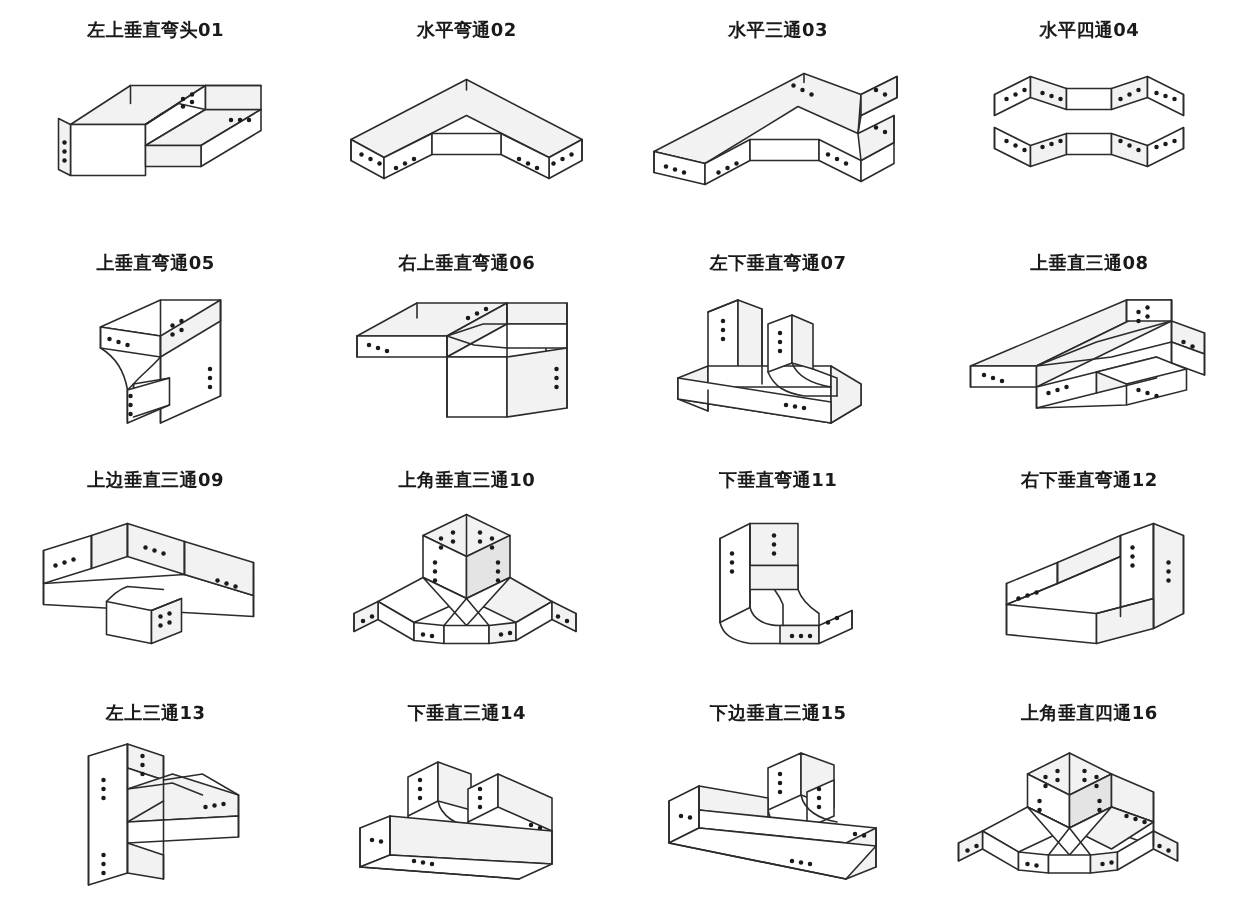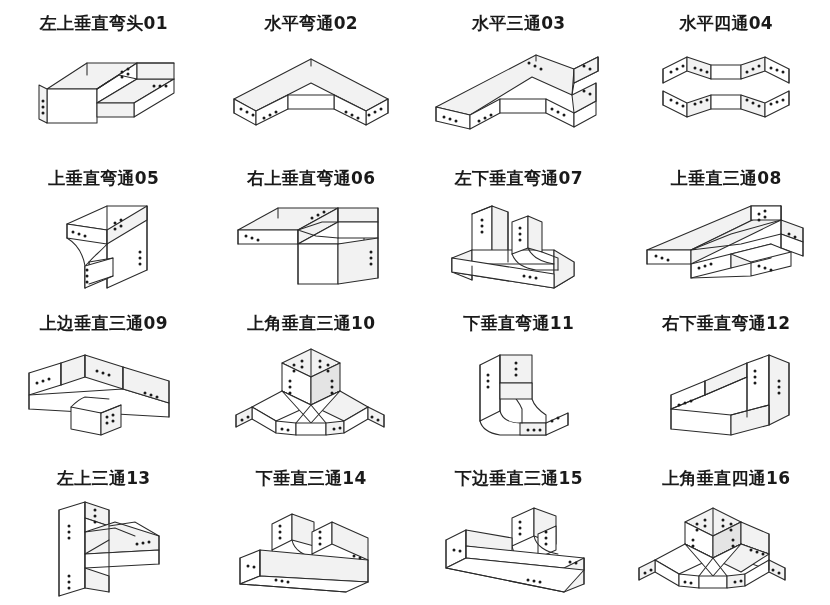--- a/index.html
+++ b/index.html
@@ -30,21 +30,21 @@
   }
   .cell {
     position: relative;
     display: flex;
     flex-direction: column;
     align-items: center;
     padding-top: 14px;
   }
   .cell-label {
     font-family: "DejaVu Sans", "Liberation Sans", sans-serif;
-    font-size: 17px;
+    font-size: 12px;
     font-weight: bold;
     color: #1a1a1a;
     letter-spacing: 0.3px;
     line-height: 1.1;
     white-space: nowrap;
     text-align: center;
     user-select: none;
   }
   .figure {
     margin-top: 8px;

